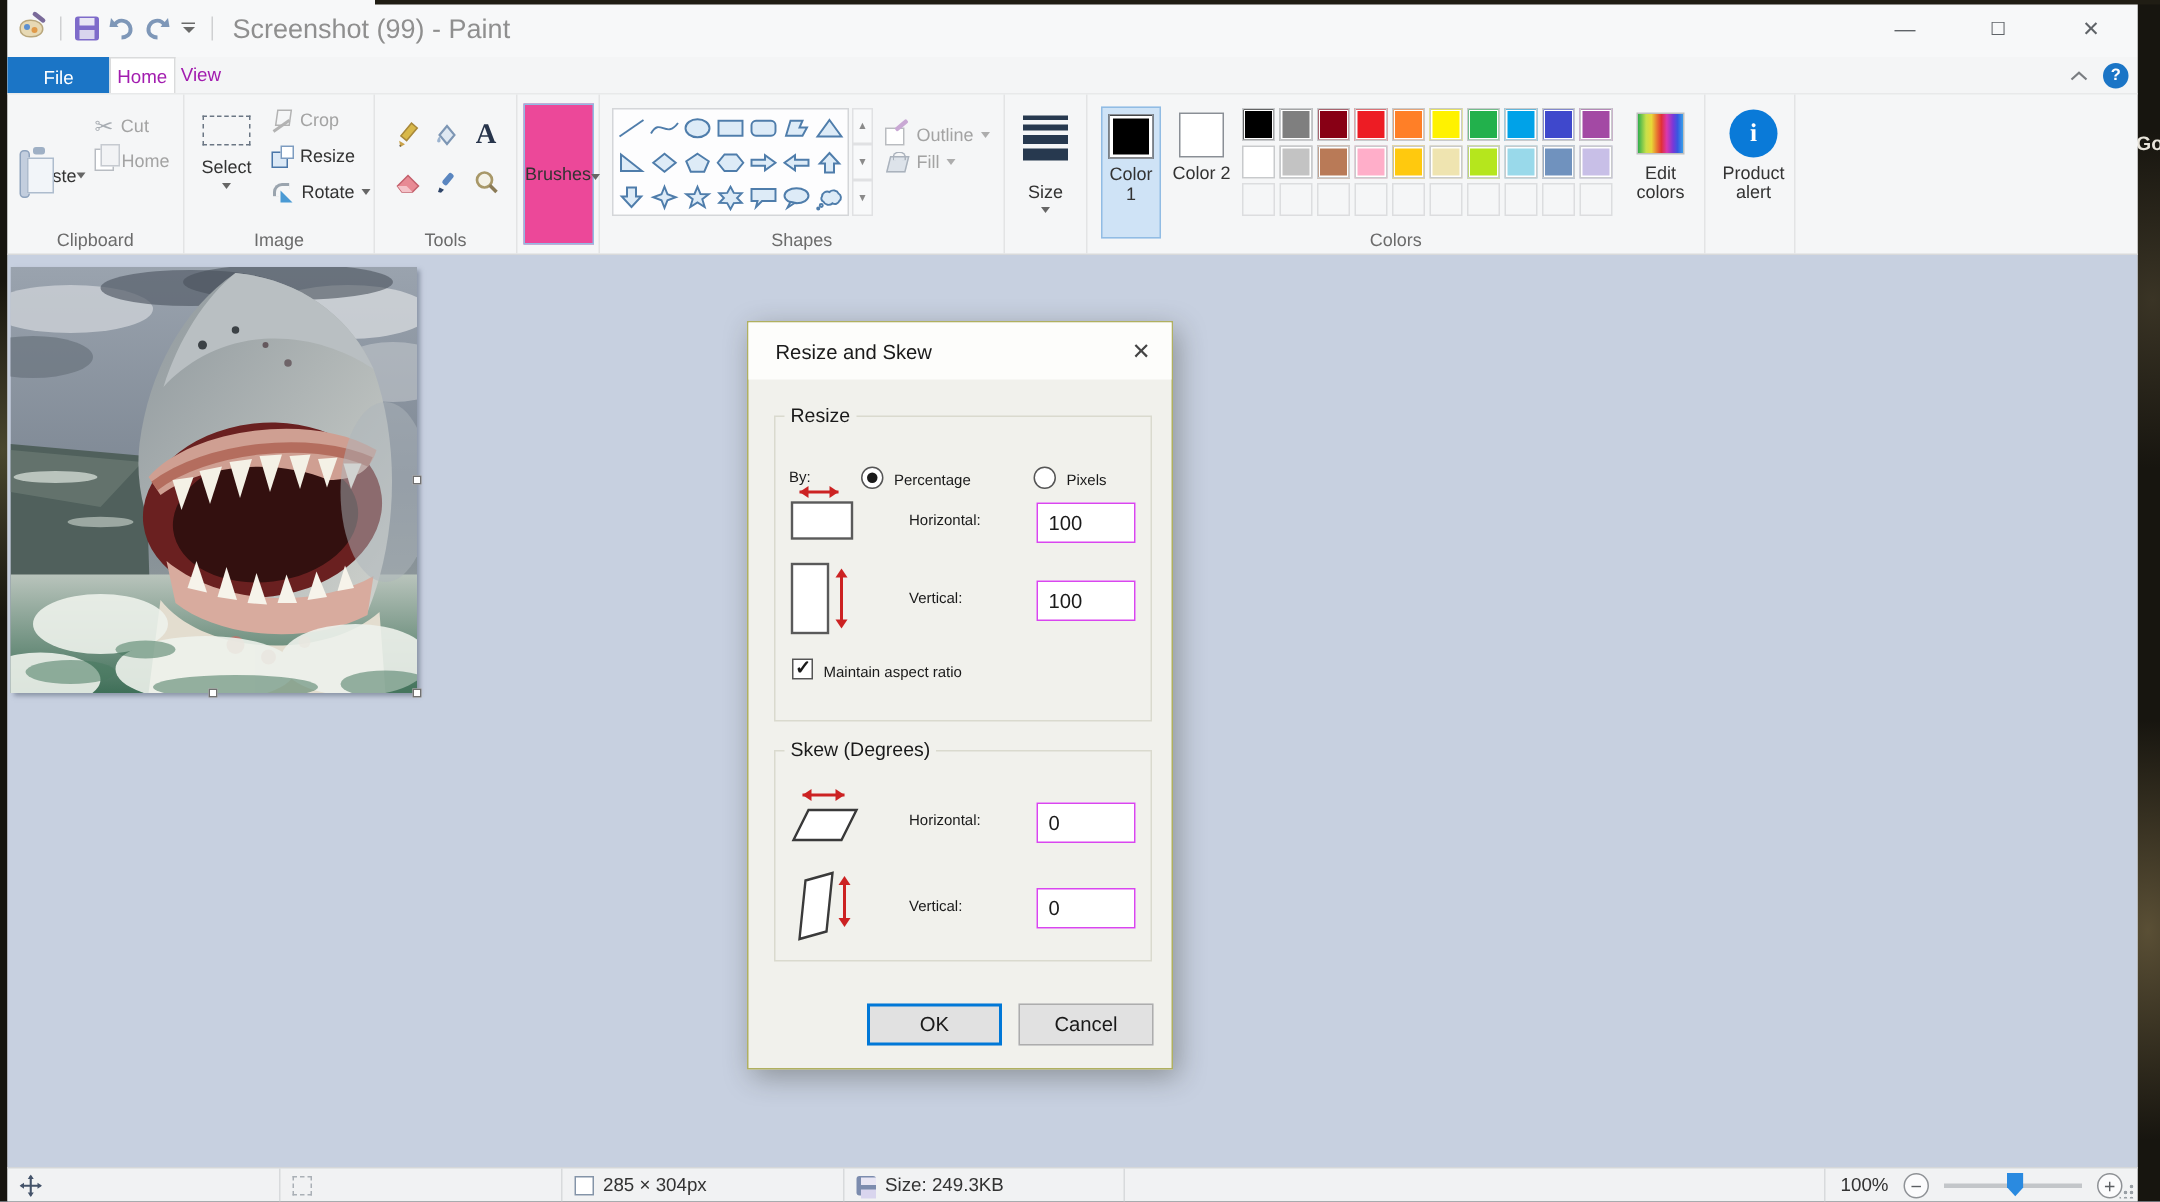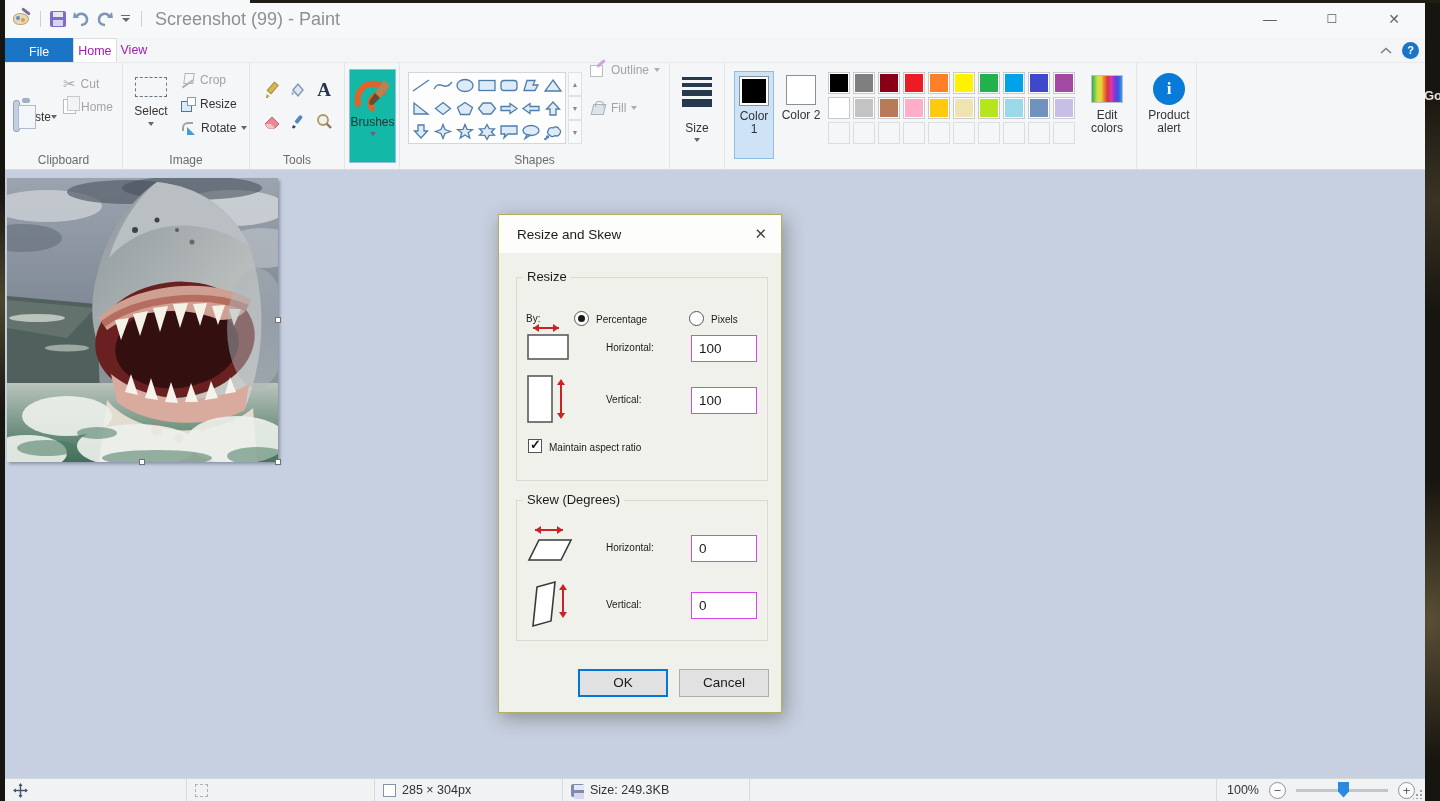--- a/index.html
+++ b/index.html
@@ -78,29 +78,29 @@
   .rotate-icon { width:15px; height:14px; position:relative; }
   .rotate-icon::before { content:""; position:absolute; left:6px; top:6px; border-left:8px solid #4a9ad4; border-top:8px solid transparent; }
   .rotate-icon::after { content:""; position:absolute; left:1px; top:1px; width:9px; height:7px; border:2px solid #9aa4ae; border-bottom:none; border-right:none; border-radius:6px 0 0 0; }
 
   
   .tools-grid { position:absolute; left:10px; top:12px; width:76px; display:grid; grid-template-columns:repeat(3,24px); grid-auto-rows:30px; gap:2px; }
   .tool { display:flex; align-items:center; justify-content:center; }
   .textA { font-family:"Liberation Serif", serif; font-weight:bold; font-size:19px; color:#27344b; }
 
   
-  .brushes-btn { position:absolute; left:4px; top:6px; width:47px; height:94px; background:#14b8a6; border:1px solid #91bce4; display:flex; flex-direction:column; align-items:center; }
+  .brushes-btn { position:absolute; left:4px; top:6px; width:47px; height:94px; background:#ec4899; border:1px solid #91bce4; display:flex; flex-direction:row; align-items:center; }
 
   
   .shapes-grid { position:absolute; left:8px; top:9px; width:158px; height:72px; background:#fdfdfe; border:1px solid #d4d6d9; display:grid; grid-template-columns:repeat(7,22px); grid-auto-rows:23px; align-content:center; justify-content:center; }
   .shape-cell { display:flex; align-items:center; justify-content:center; }
   .shape-cell svg { stroke:#4f7dab; fill:#ddebf7; stroke-width:1.3; }
   .shapes-scroll { position:absolute; left:168px; top:9px; width:14px; height:72px; display:flex; flex-direction:column; }
   .scr-btn { flex:1; display:flex; align-items:center; justify-content:center; font-size:7px; color:#8a8a8a; border:1px solid #e0e1e3; background:#f8f9fa; }
-  .outline-btn { position:absolute; left:190px; top:0; }
+  .outline-btn { position:absolute; left:190px; top:20px; }
   .fill-btn { position:absolute; left:190px; top:38px; }
   .outline-icon { width:16px; height:14px; position:relative; }
   .outline-icon::before { content:""; position:absolute; left:0; top:2px; width:11px; height:10px; border:1.5px solid #b9bcc0; background:#fff; }
   .outline-icon::after { content:""; position:absolute; right:0; top:-1px; width:10px; height:3px; background:#c9a8d4; transform:rotate(-40deg); border-radius:1px; }
   .fill-icon { width:16px; height:14px; position:relative; }
   .fill-icon::before { content:""; position:absolute; left:2px; top:3px; width:11px; height:9px; background:#dde3ea; border:1px solid #aab2bc; transform:skewX(-14deg); }
   .fill-icon::after { content:""; position:absolute; left:5px; top:0px; width:7px; height:5px; border:1.5px solid #aab2bc; border-bottom:none; border-radius:4px 4px 0 0; }
 
   
   .size-btn { position:absolute; left:6px; top:8px; width:42px; height:88px; display:flex; flex-direction:column; align-items:center; }
@@ -490,20 +490,21 @@
           <span class="pal-cell empty"></span>
           <span class="pal-cell empty"></span>
           <span class="pal-cell empty"></span>
           <span class="pal-cell empty"></span>
           <span class="pal-cell empty"></span>
         </div>
       <div class="editcolors-btn">
         <span class="rainbow"></span>
         <span class="biglab">Edit colors</span>
       </div>
+      <div class="grp-label">Colors</div>
     </div>
 
 
     <div class="grp" style="width:60px">
       <div class="alert-btn">
         <span class="alert-icon">i</span>
         <span class="biglab">Product alert</span>
       </div>
     </div>
 

